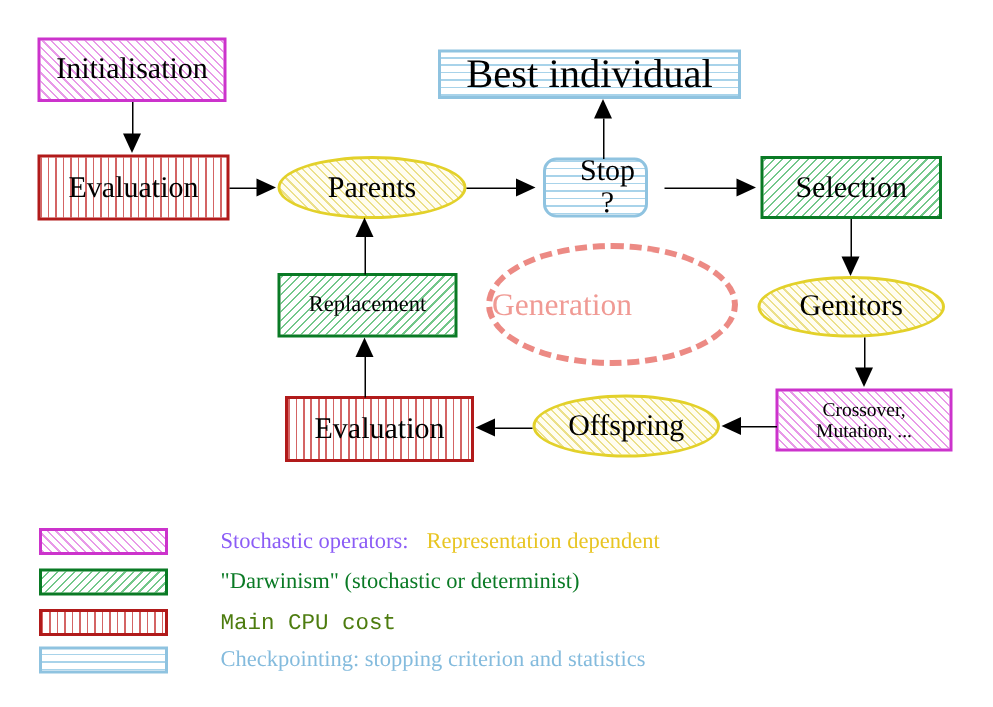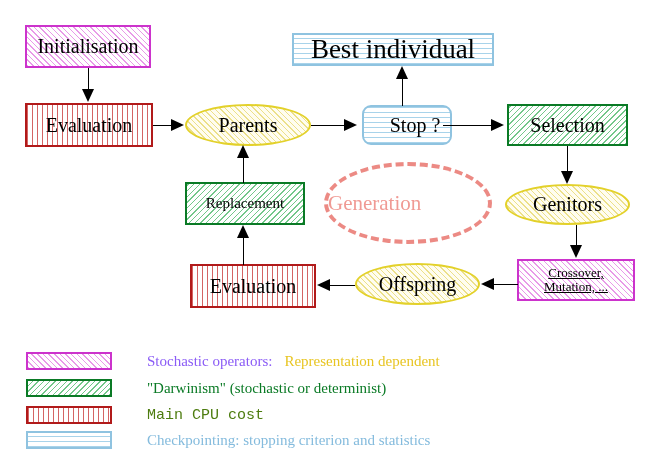--- a/index.html
+++ b/index.html
@@ -161,27 +161,27 @@
 <div id="canvas">
 
   <div class="node fill-magenta" id="n-init" style="left:25px; top:25px; width:126px; height:43px; font-size:20px;">Initialisation</div>
 
   <div class="node fill-red" id="n-eval-top" style="left:25px; top:103px; width:128px; height:44px; font-size:20px;">Evaluation</div>
 
   <div class="node fill-yellow ellipse" id="n-parents" style="left:185px; top:104px; width:126px; height:42px; font-size:20px;">Parents</div>
 
   <div class="node fill-blue" id="n-best" style="left:292px; top:33px; width:202px; height:33px; font-size:27px;">Best individual</div>
 
-  <div class="node fill-blue rounded" id="n-stop" style="left:362px; top:105px; width:90px; height:40px; font-size:20px;padding-left:16px;">Stop ?</div>
+  <div class="node fill-blue rounded" id="n-stop" style="left:362px; top:105px; width:70px; height:40px; font-size:20px;padding-left:16px;">Stop ?</div>
 
   <div class="node fill-green" id="n-selection" style="left:507px; top:104px; width:121px; height:42px; font-size:20px;">Selection</div>
 
   <div class="node fill-yellow ellipse" id="n-genitors" style="left:505px; top:184px; width:125px; height:41px; font-size:20px;">Genitors</div>
 
-  <div class="node fill-magenta" id="n-crossover" style="left:517px; top:259px; width:118px; height:42px; font-size:13px;text-decoration:underline;">Crossover,
+  <div class="node fill-magenta" id="n-crossover" style="left:517px; top:259px; width:118px; height:42px; font-size:13px;">Crossover,
 Mutation, ...</div>
 
   <div class="node fill-yellow ellipse" id="n-offspring" style="left:355px; top:263px; width:125px; height:42px; font-size:20px;">Offspring</div>
 
   <div class="node fill-red" id="n-eval-bottom" style="left:190px; top:264px; width:126px; height:44px; font-size:20px;">Evaluation</div>
 
   <div class="node fill-green" id="n-replacement" style="left:185px; top:182px; width:120px; height:43px; font-size:15px;">Replacement</div>
 
   <div id="generation-ellipse">
     <span>Generation</span>

